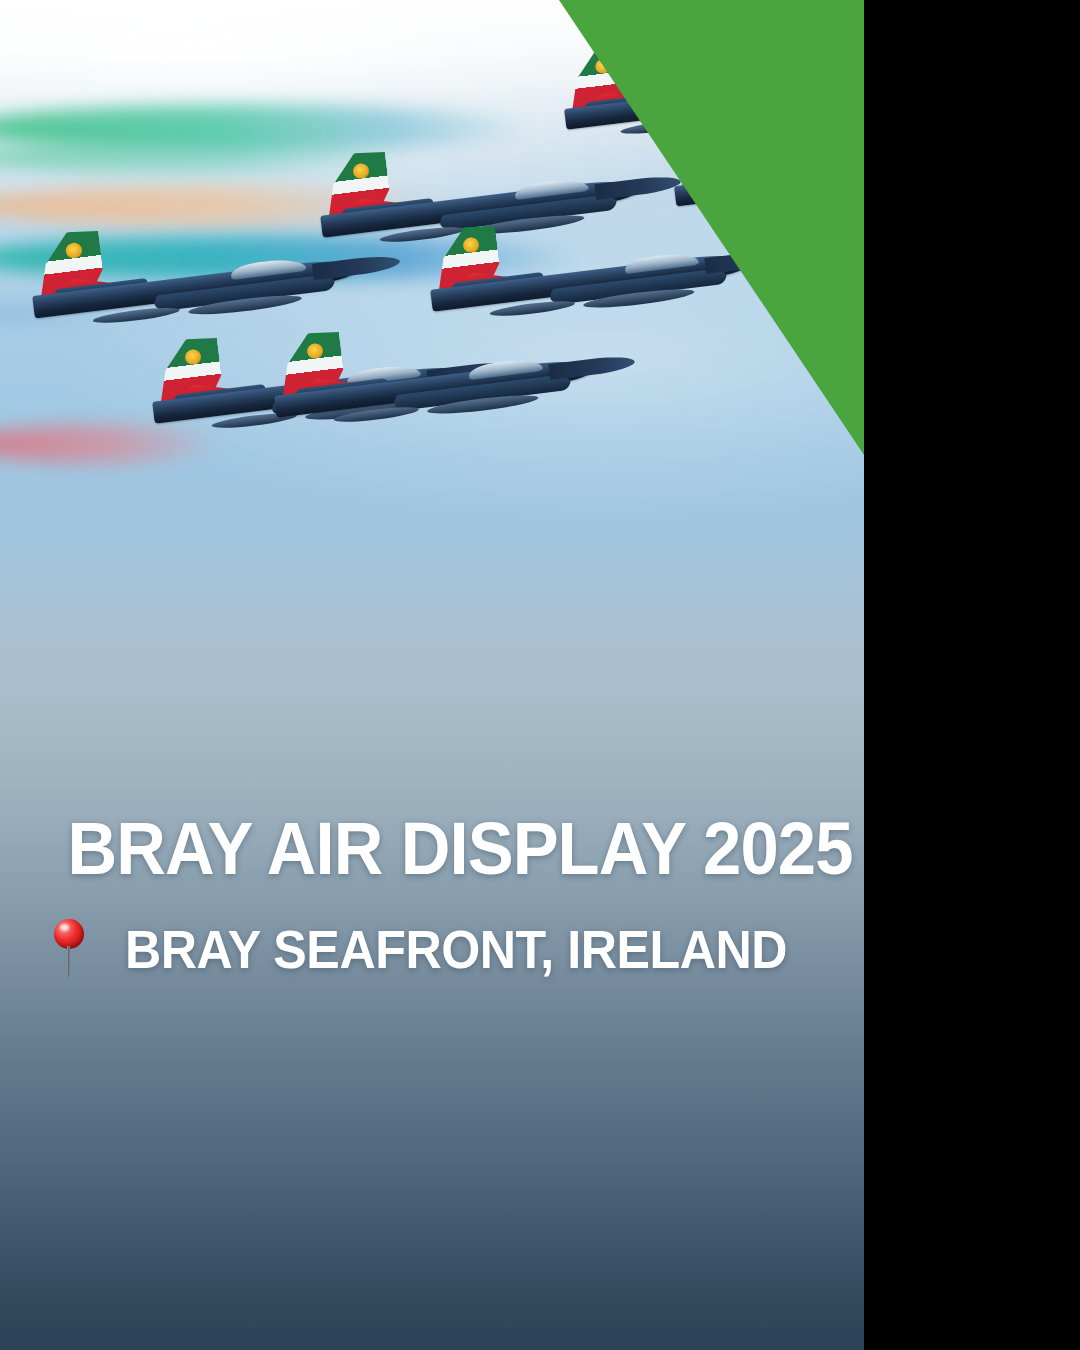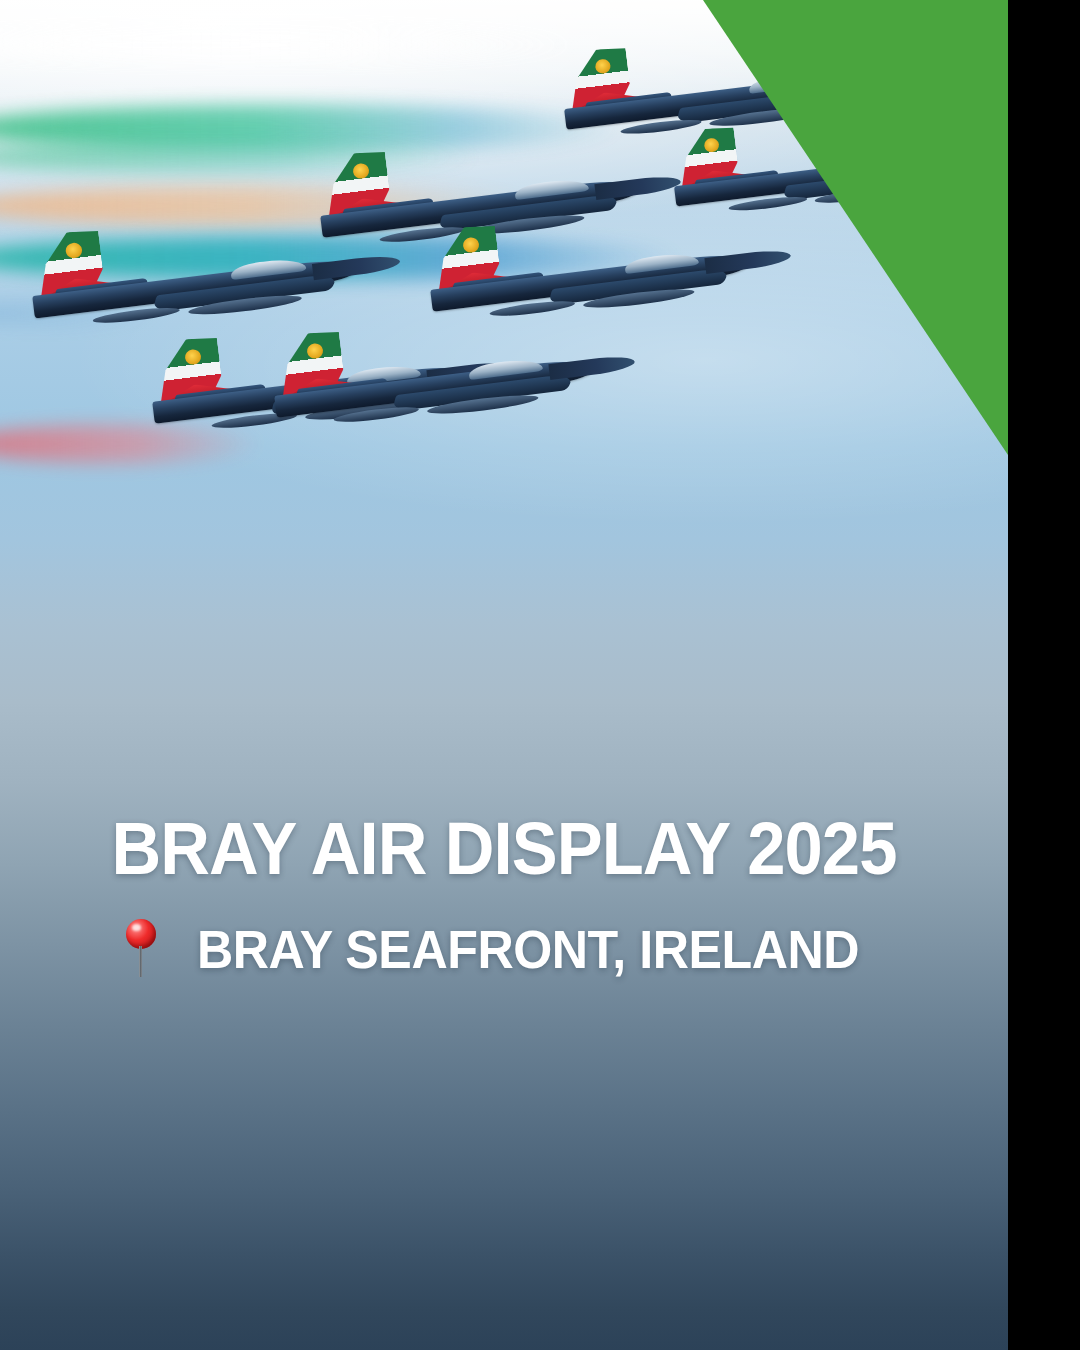--- a/index.html
+++ b/index.html
@@ -5,21 +5,21 @@
 <style>
   html,body{margin:0;padding:0;background:#000;}
   body{
     font-family:"Liberation Sans", sans-serif;
     -webkit-font-smoothing:antialiased;
   }
 
   
   .poster{
     position:relative;
-    width:1008px;
+    width:864px;
     height:1350px;
     overflow:hidden;
     background:#3b82f6;
   }
 
   
   .sky{
     position:absolute;
     inset:0;
     background:

